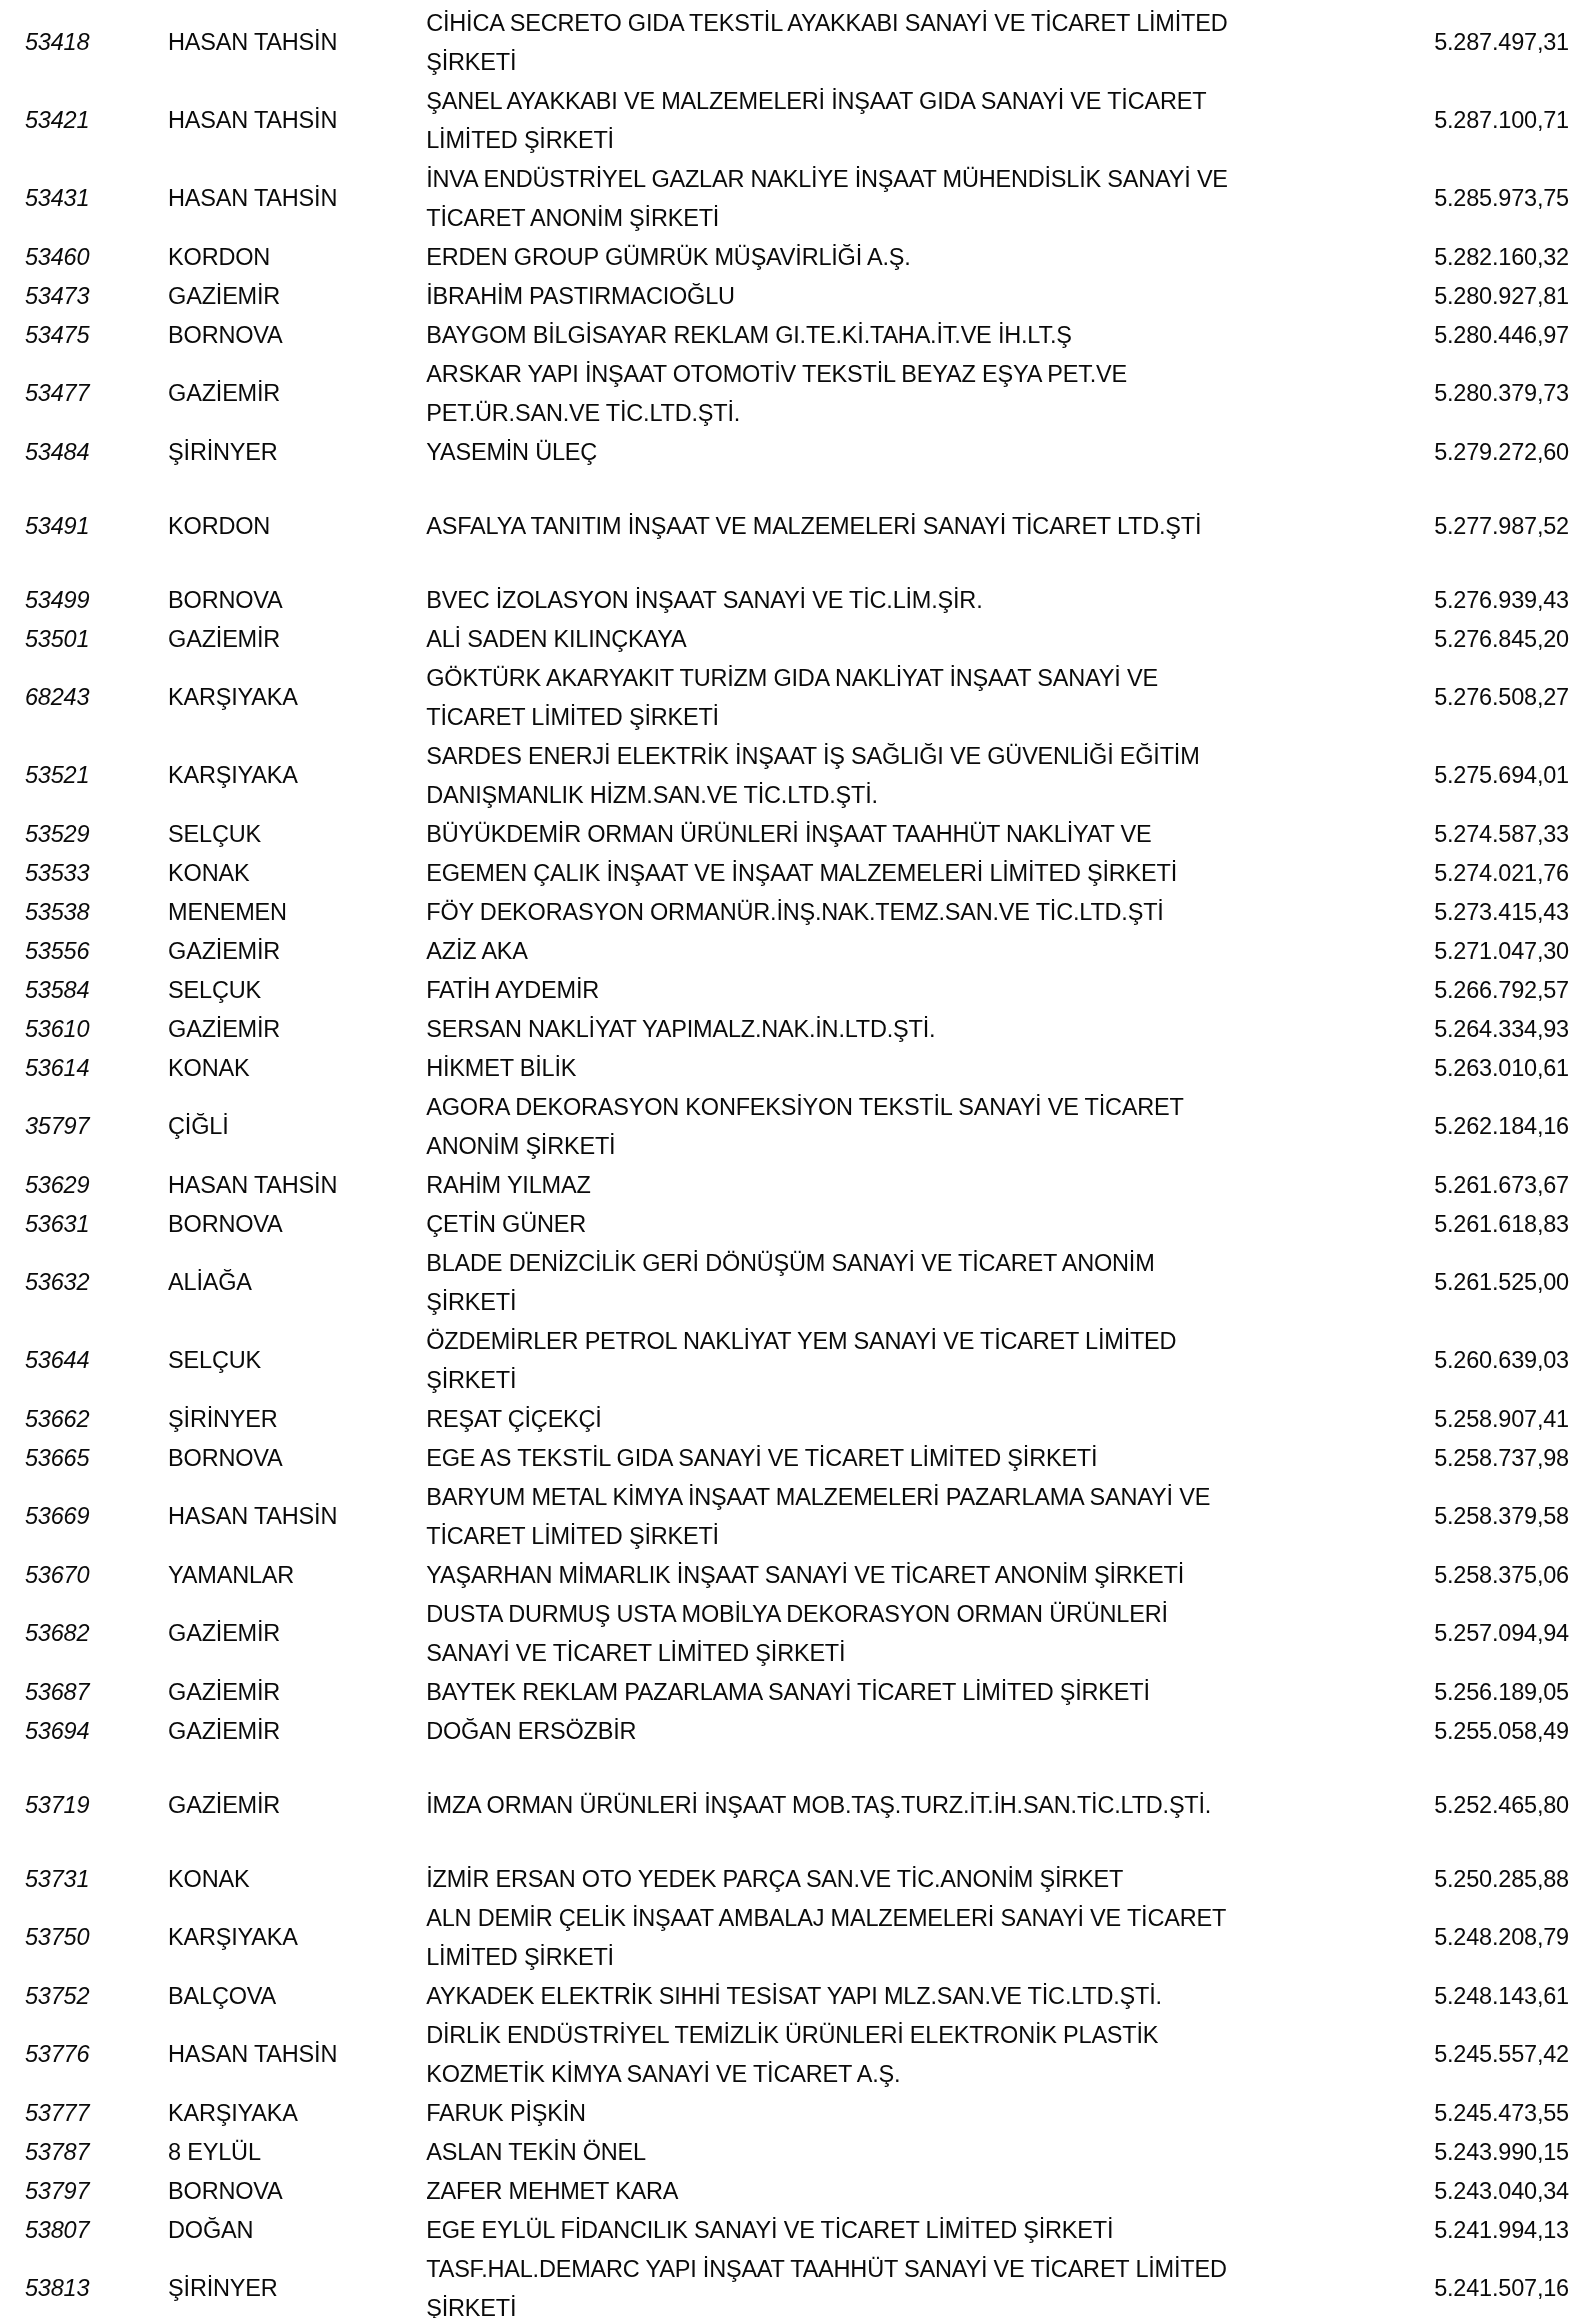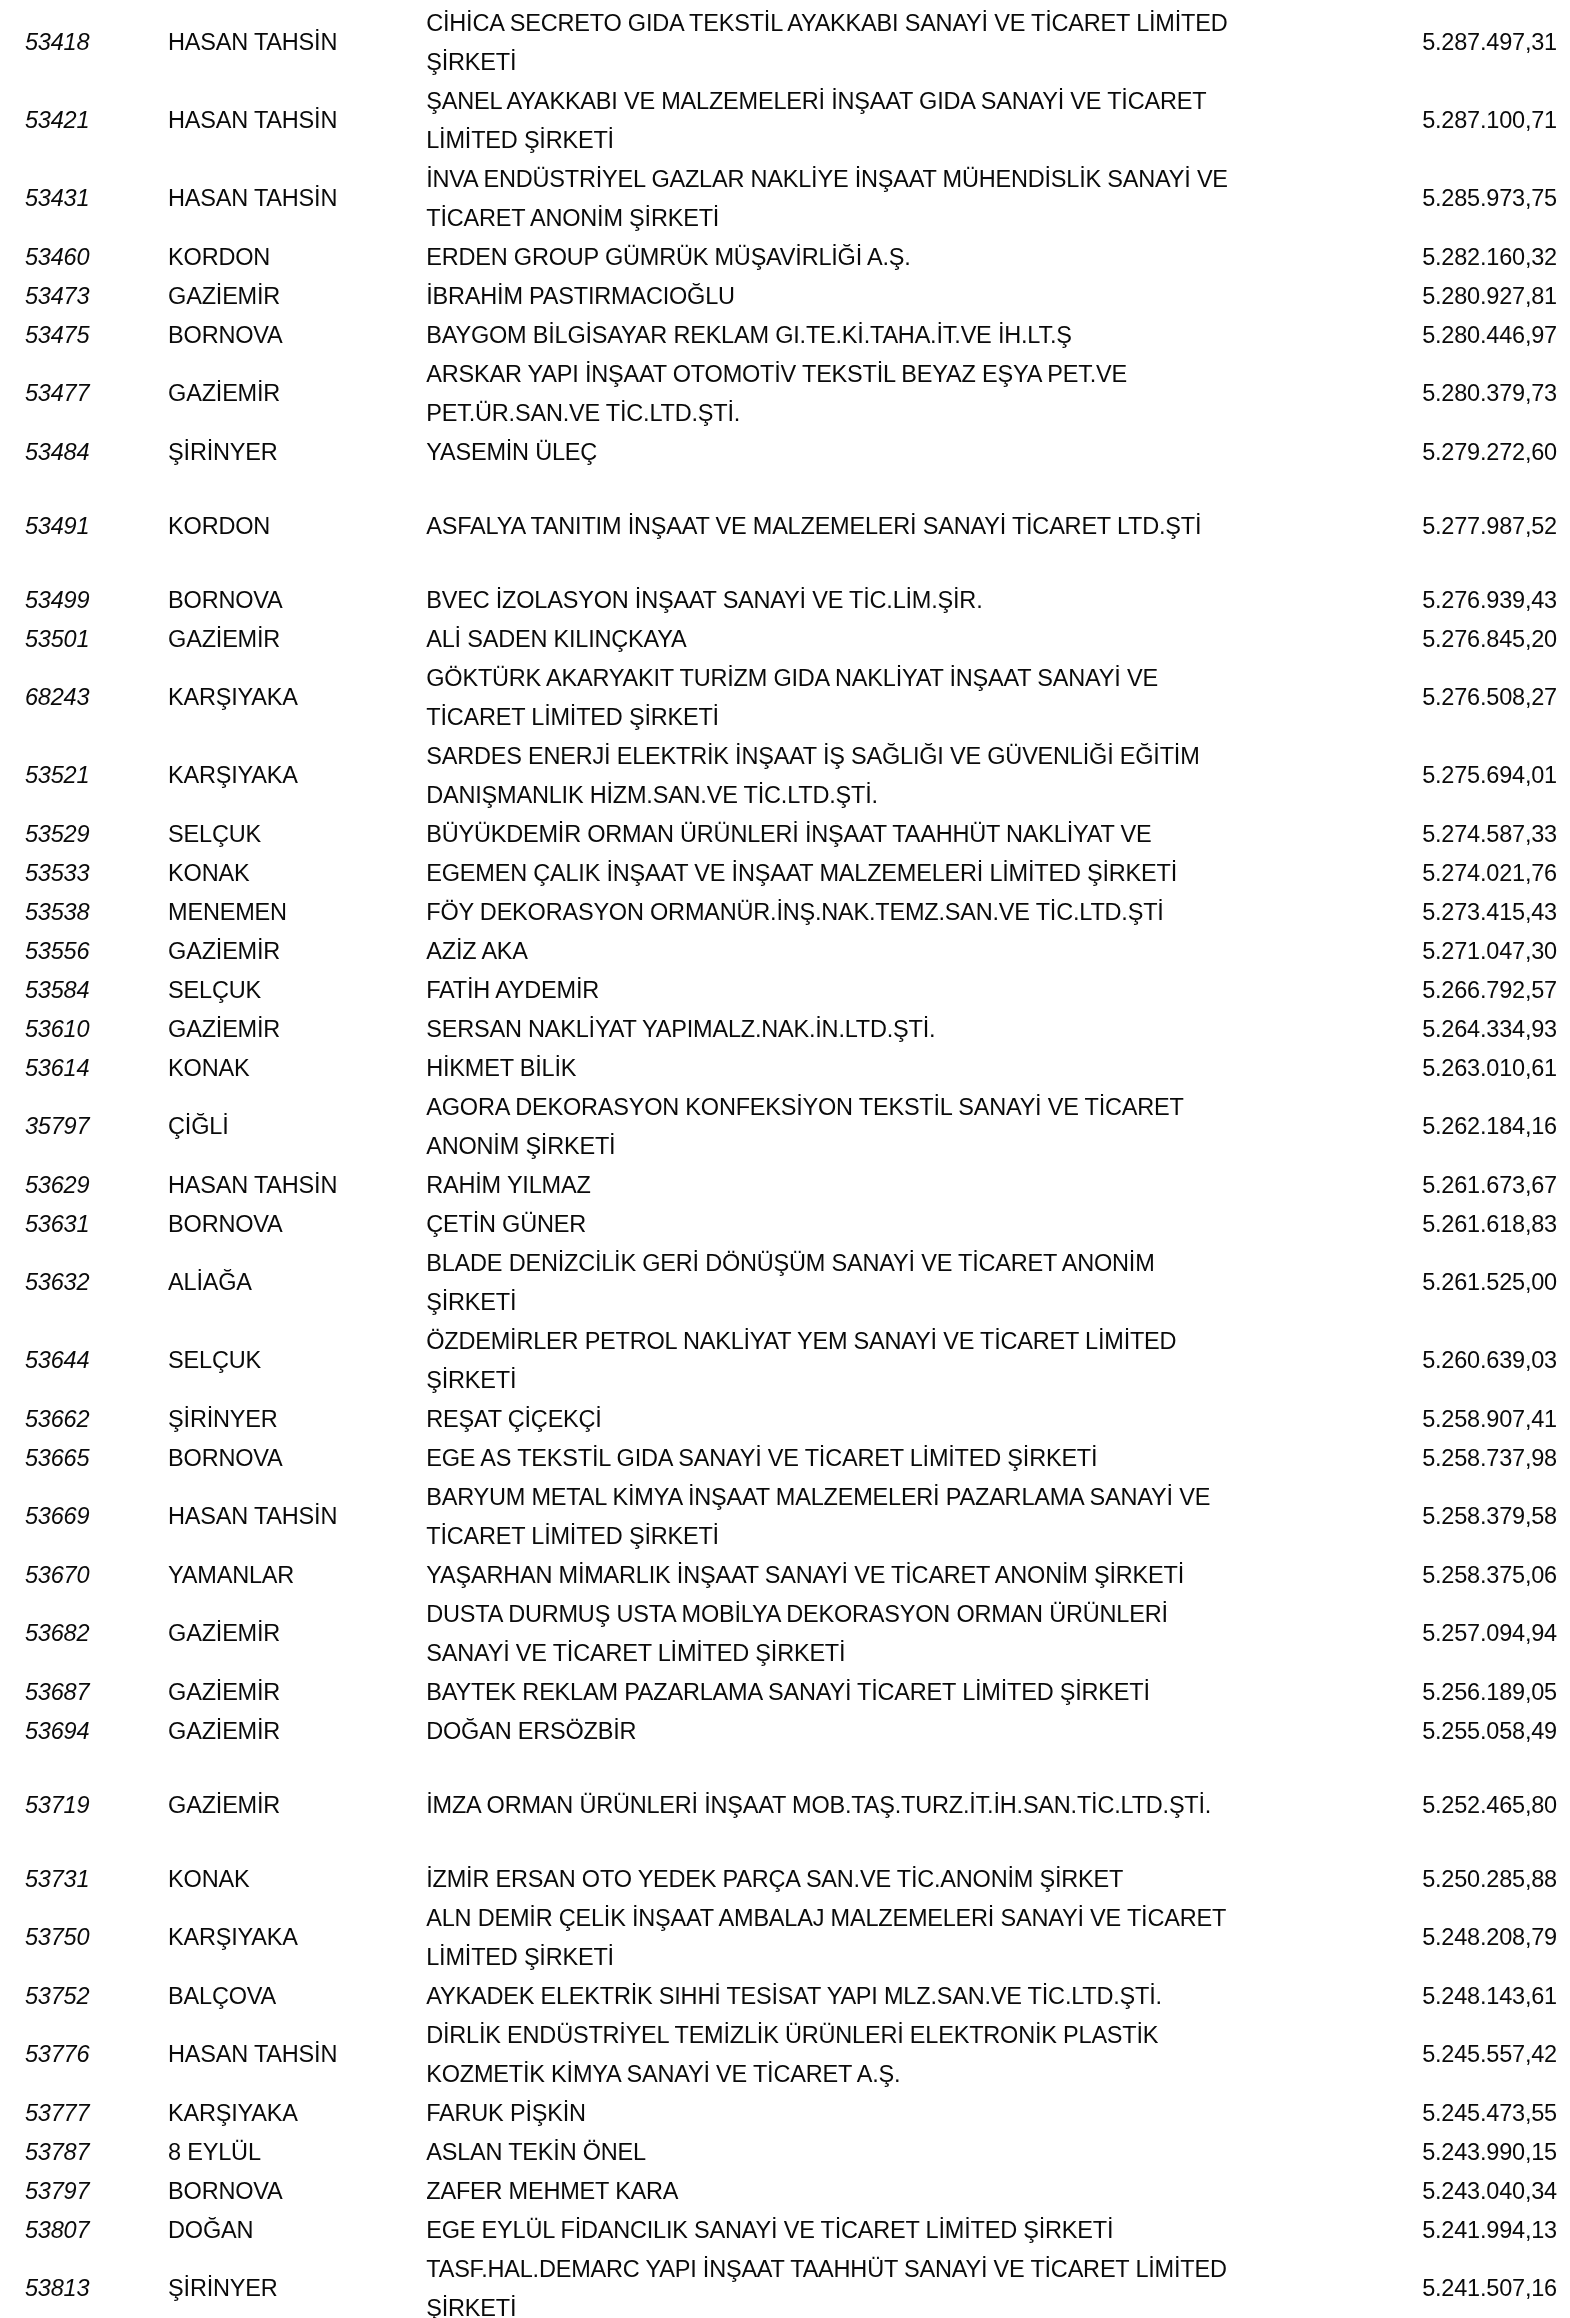--- a/index.html
+++ b/index.html
@@ -36,21 +36,21 @@
   }
   td.c-district {
     white-space: nowrap;
   }
   td.c-name {
     white-space: pre;      
     overflow: visible;
   }
   td.c-amount {
     text-align: right;
-    padding-right: 14px;
+    padding-right: 2px;
     white-space: nowrap;
   }
   tr.spacer td {
     height: 35px;
     line-height: 35px;
   }
 </style>
 </head>
 <body>
 

